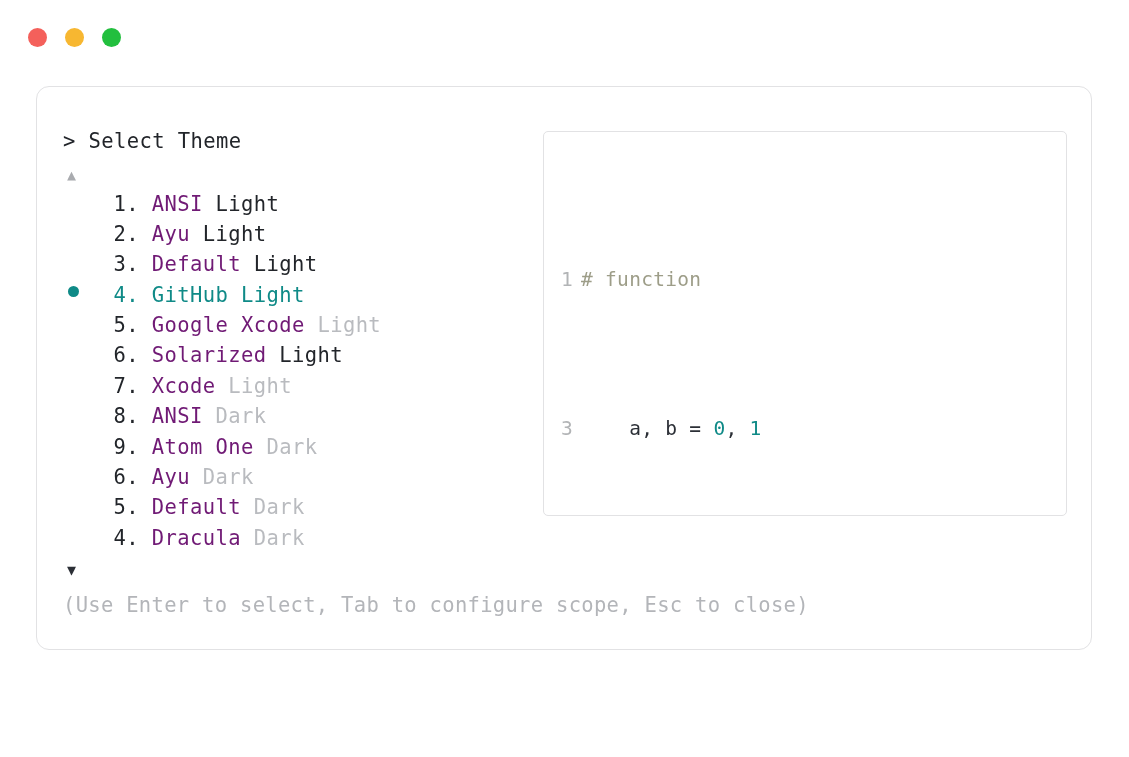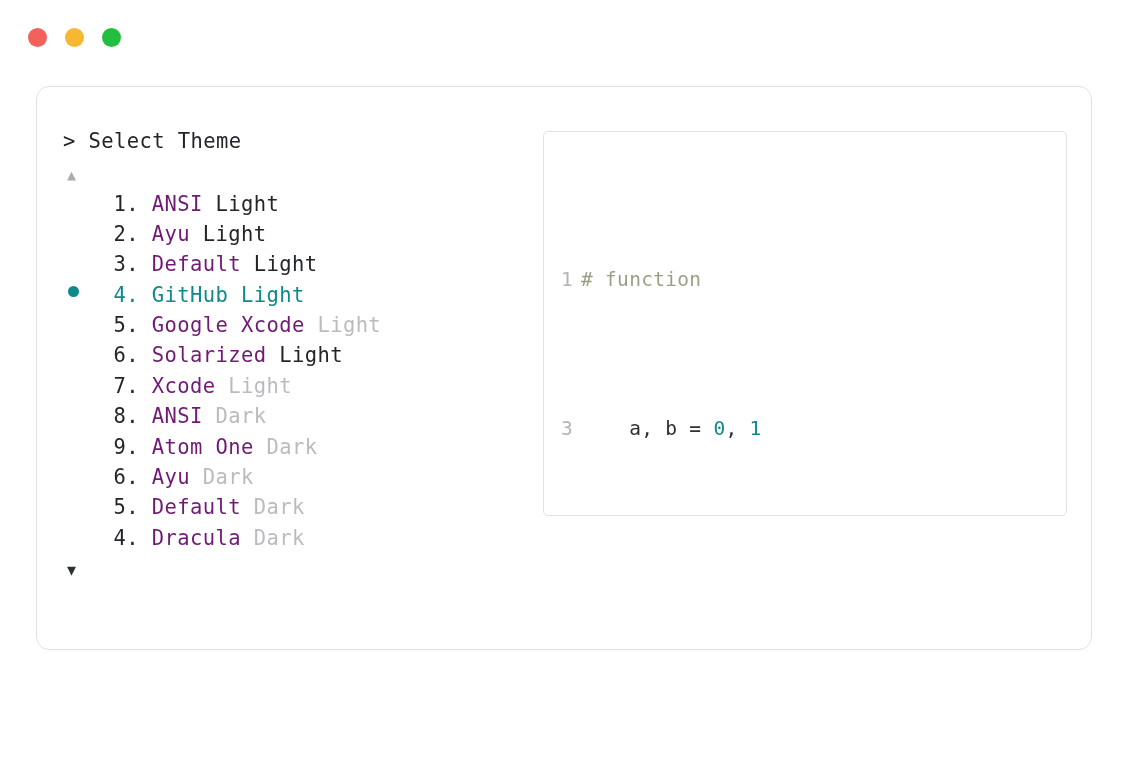--- a/index.html
+++ b/index.html
@@ -322,15 +322,16 @@
           
 
           
 
           
 
         </div>
       </div>
     </div>
 
+    <div class="footer-hint">(Use Enter to select, Tab to configure scope, Esc to close)</div>
 
   </div>
 </div>
 
 </body></html>

